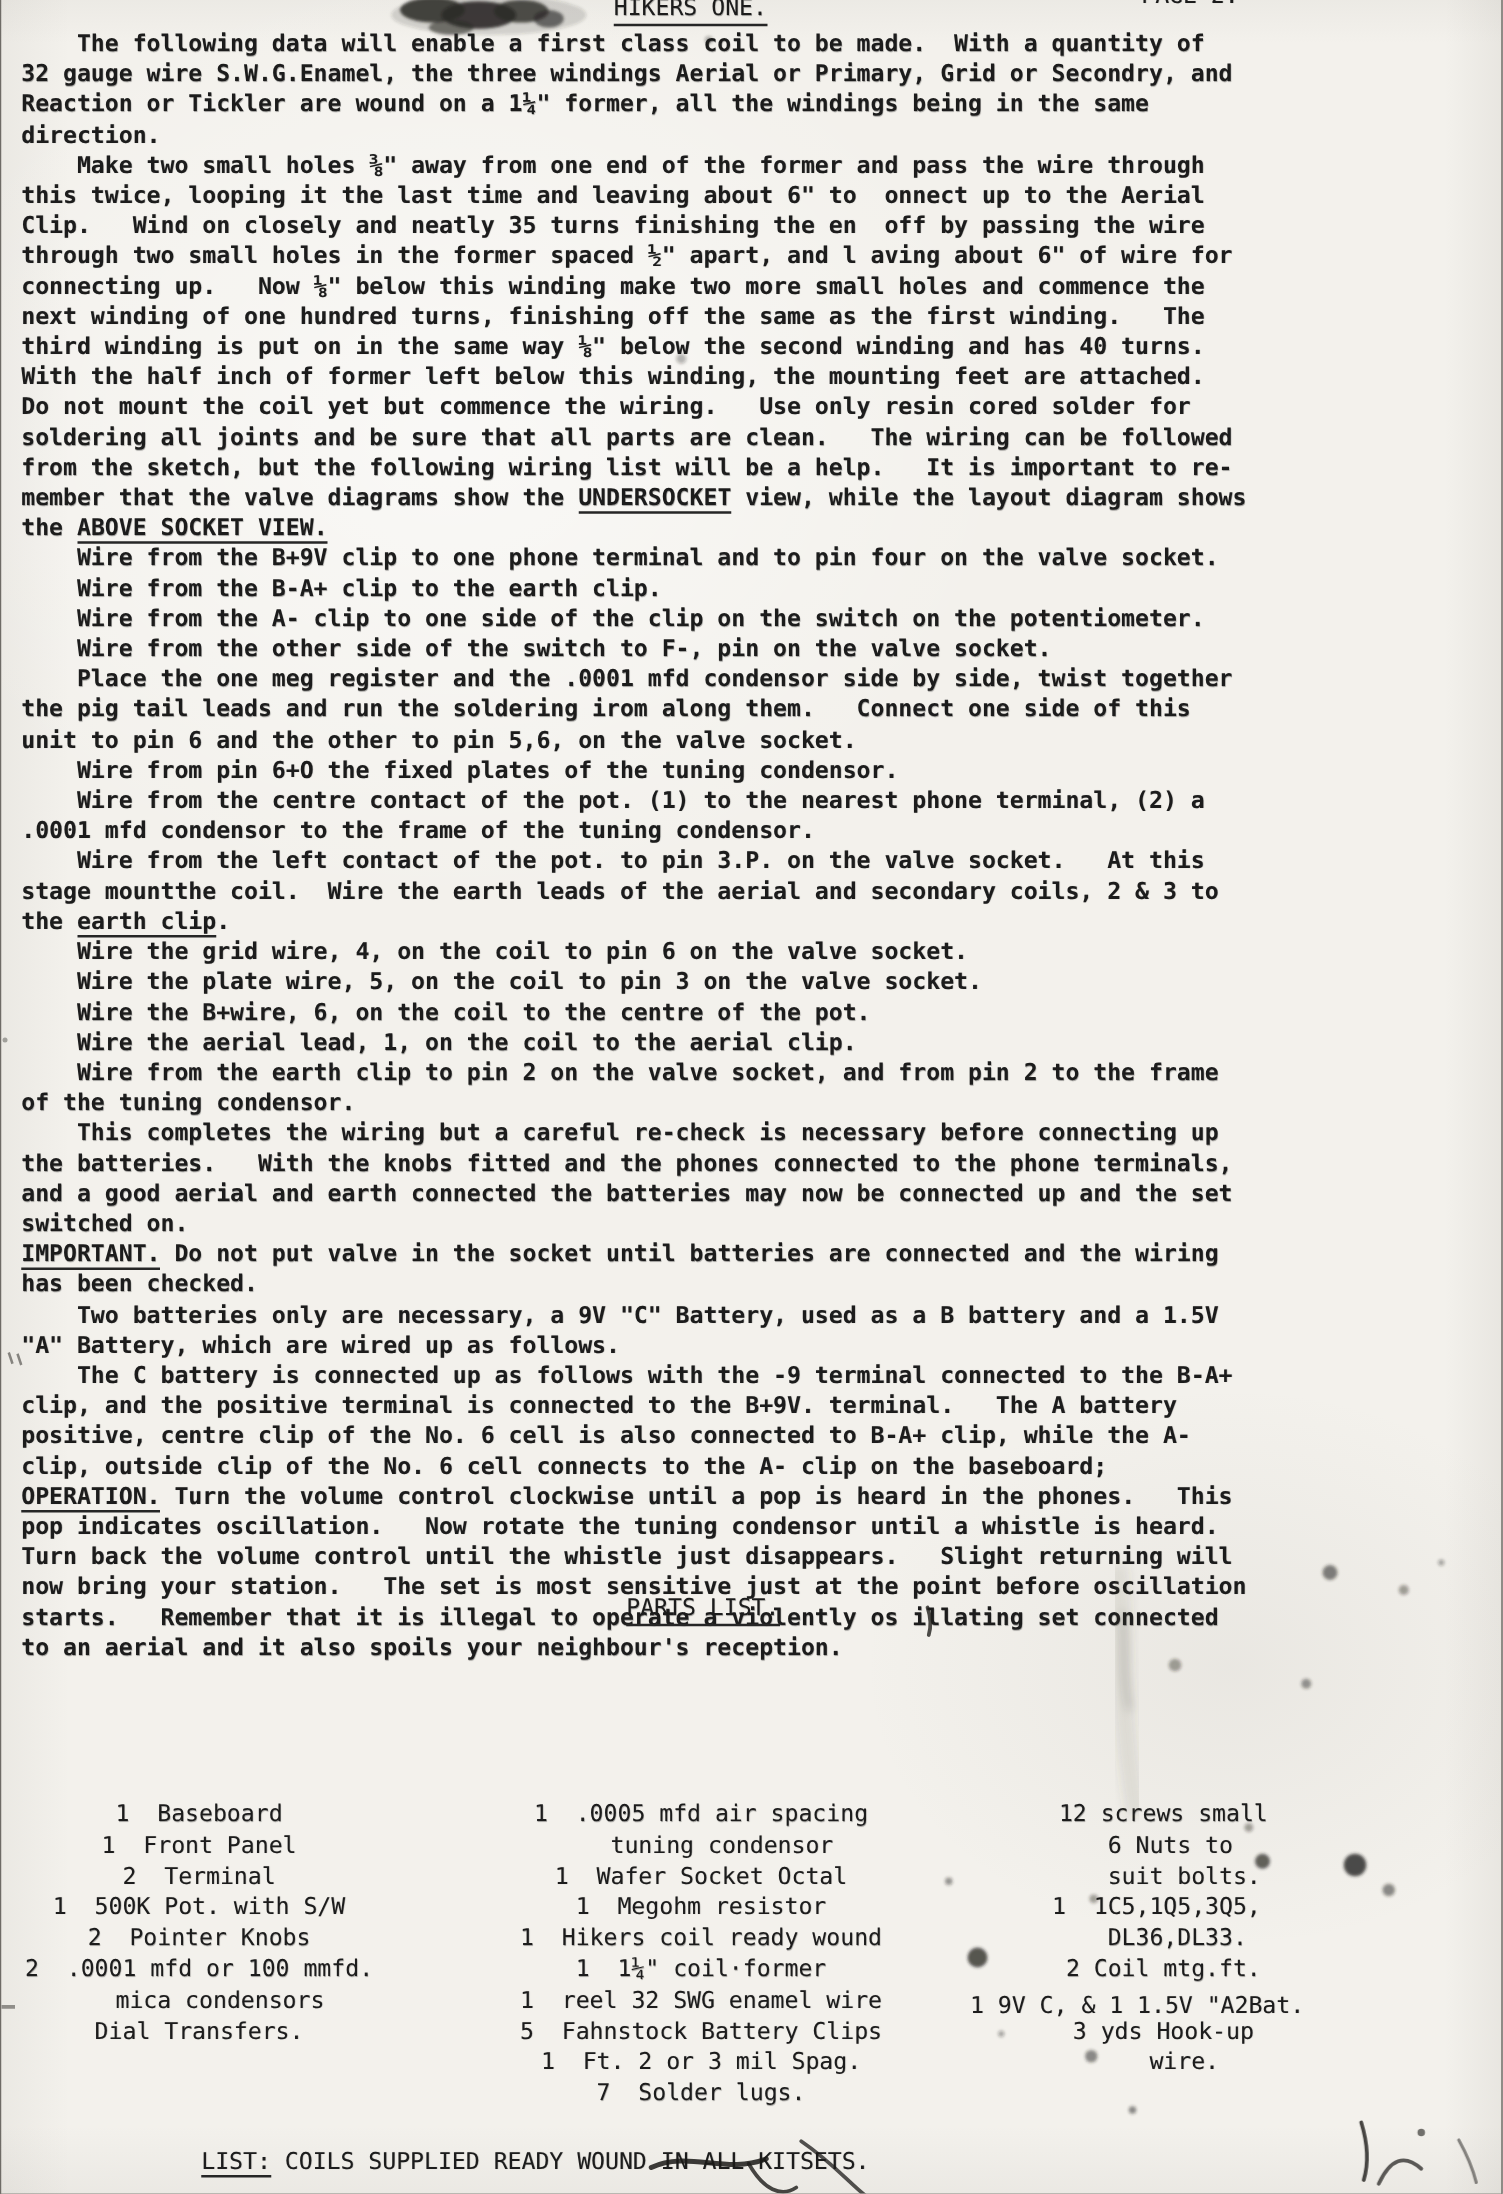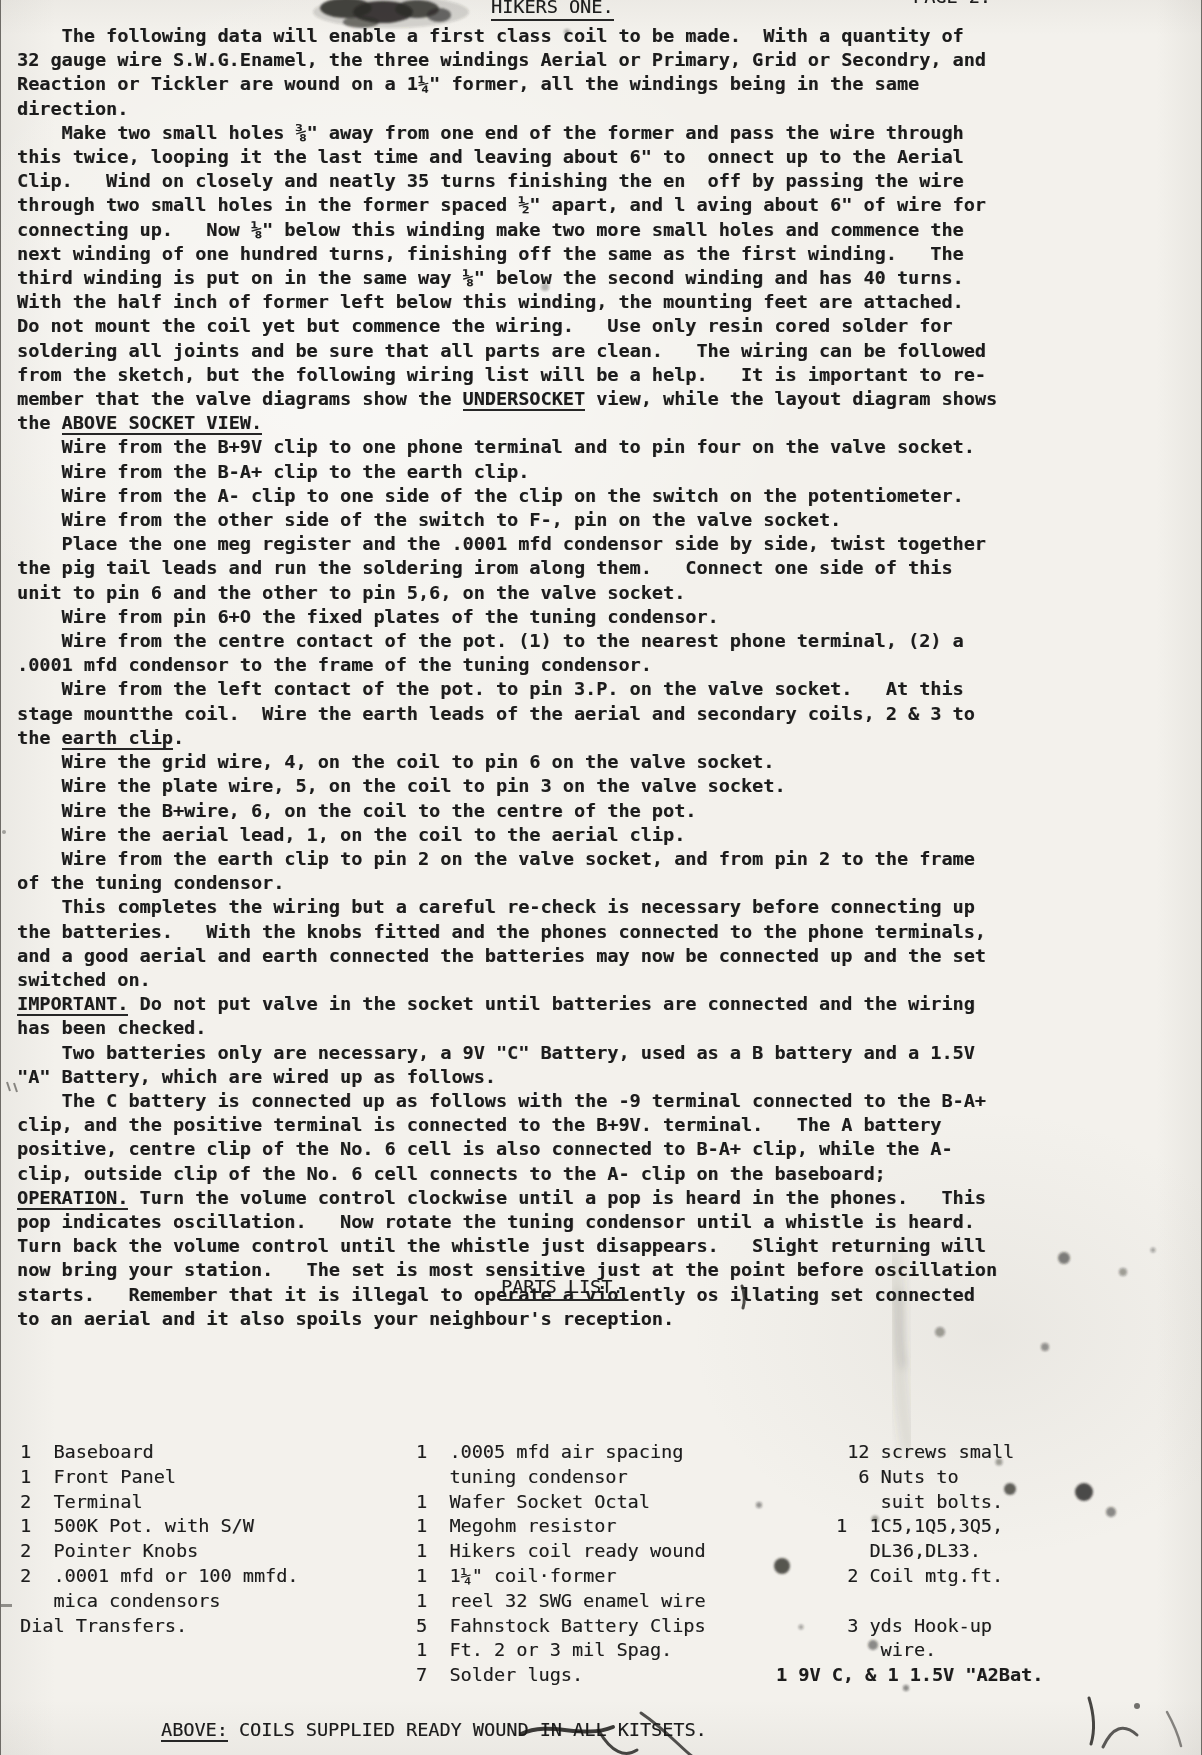--- a/index.html
+++ b/index.html
@@ -17,44 +17,44 @@
       linear-gradient(180deg, rgba(105,100,92,0.05), transparent 35px);
     overflow:hidden;
     font-family:"DejaVu Sans Mono","Liberation Mono",monospace;
     color:#1c1c1c;
   }
   .txt { font-size:18.5px; line-height:24.2px; white-space:pre;
          text-shadow:0.4px 0.4px 0.6px rgba(25,25,25,0.38); }
   .abs { position:absolute; }
   .u { border-bottom:2px solid #262626; padding-bottom:0px; }
   #body-lines { position:absolute; left:16px; top:24px;font-weight:bold; }
-  .parts-col { position:absolute; line-height:24.8px; }
+  .parts-col { position:absolute; line-height:24.8px;text-align:center; }
   .line { display:block; }
   svg.marks { position:absolute; left:0; top:0; pointer-events:none; }
 </style>
 </head>
 <body>
 
 <div class="page">
 
   <div class="abs txt u" style="left:490px; top:-5px;">HIKERS ONE.</div>
 
   <div class="abs txt" style="left:912px; top:-15px;">PAGE 2.</div>
 
   <div id="body-lines" class="txt"><div class="line">    The following data will enable a first class coil to be made.  With a quantity of</div><div class="line">32 gauge wire S.W.G.Enamel, the three windings Aerial or Primary, Grid or Secondry, and</div><div class="line">Reaction or Tickler are wound on a 1¼" former, all the windings being in the same</div><div class="line">direction.</div><div class="line">    Make two small holes ⅜" away from one end of the former and pass the wire through</div><div class="line">this twice, looping it the last time and leaving about 6" to  onnect up to the Aerial</div><div class="line">Clip.   Wind on closely and neatly 35 turns finishing the en  off by passing the wire</div><div class="line">through two small holes in the former spaced ½" apart, and l aving about 6" of wire for</div><div class="line">connecting up.   Now ⅛" below this winding make two more small holes and commence the</div><div class="line">next winding of one hundred turns, finishing off the same as the first winding.   The</div><div class="line">third winding is put on in the same way ⅛" below the second winding and has 40 turns.</div><div class="line">With the half inch of former left below this winding, the mounting feet are attached.</div><div class="line">Do not mount the coil yet but commence the wiring.   Use only resin cored solder for</div><div class="line">soldering all joints and be sure that all parts are clean.   The wiring can be followed</div><div class="line">from the sketch, but the following wiring list will be a help.   It is important to re-</div><div class="line"><span>member that the valve diagrams show the </span><span class="u">UNDERSOCKET</span><span> view, while the layout diagram shows</span></div><div class="line"><span>the </span><span class="u">ABOVE SOCKET VIEW.</span></div><div class="line">    Wire from the B+9V clip to one phone terminal and to pin four on the valve socket.</div><div class="line">    Wire from the B-A+ clip to the earth clip.</div><div class="line">    Wire from the A- clip to one side of the clip on the switch on the potentiometer.</div><div class="line">    Wire from the other side of the switch to F-, pin on the valve socket.</div><div class="line">    Place the one meg register and the .0001 mfd condensor side by side, twist together</div><div class="line">the pig tail leads and run the soldering irom along them.   Connect one side of this</div><div class="line">unit to pin 6 and the other to pin 5,6, on the valve socket.</div><div class="line">    Wire from pin 6+O the fixed plates of the tuning condensor.</div><div class="line">    Wire from the centre contact of the pot. (1) to the nearest phone terminal, (2) a</div><div class="line">.0001 mfd condensor to the frame of the tuning condensor.</div><div class="line">    Wire from the left contact of the pot. to pin 3.P. on the valve socket.   At this</div><div class="line">stage mountthe coil.  Wire the earth leads of the aerial and secondary coils, 2 &amp; 3 to</div><div class="line"><span>the </span><span class="u">earth clip</span><span>.</span></div><div class="line">    Wire the grid wire, 4, on the coil to pin 6 on the valve socket.</div><div class="line">    Wire the plate wire, 5, on the coil to pin 3 on the valve socket.</div><div class="line">    Wire the B+wire, 6, on the coil to the centre of the pot.</div><div class="line">    Wire the aerial lead, 1, on the coil to the aerial clip.</div><div class="line">    Wire from the earth clip to pin 2 on the valve socket, and from pin 2 to the frame</div><div class="line">of the tuning condensor.</div><div class="line">    This completes the wiring but a careful re-check is necessary before connecting up</div><div class="line">the batteries.   With the knobs fitted and the phones connected to the phone terminals,</div><div class="line">and a good aerial and earth connected the batteries may now be connected up and the set</div><div class="line">switched on.</div><div class="line"><span class="u">IMPORTANT.</span><span> Do not put valve in the socket until batteries are connected and the wiring</span></div><div class="line">has been checked.</div><div class="line">    Two batteries only are necessary, a 9V "C" Battery, used as a B battery and a 1.5V</div><div class="line">"A" Battery, which are wired up as follows.</div><div class="line">    The C battery is connected up as follows with the -9 terminal connected to the B-A+</div><div class="line">clip, and the positive terminal is connected to the B+9V. terminal.   The A battery</div><div class="line">positive, centre clip of the No. 6 cell is also connected to B-A+ clip, while the A-</div><div class="line">clip, outside clip of the No. 6 cell connects to the A- clip on the baseboard;</div><div class="line"><span class="u">OPERATION.</span><span> Turn the volume control clockwise until a pop is heard in the phones.   This</span></div><div class="line">pop indicates oscillation.   Now rotate the tuning condensor until a whistle is heard.</div><div class="line">Turn back the volume control until the whistle just disappears.   Slight returning will</div><div class="line">now bring your station.   The set is most sensitive just at the point before oscillation</div><div class="line">starts.   Remember that it is illegal to operate a violently os illating set connected</div><div class="line">to an aerial and it also spoils your neighbour's reception.</div></div>
 
   <div class="abs txt u" style="left:500px; top:1275px;">PARTS LIST.</div>
 
   <div id="parts-col1" class="parts-col txt" style="left:19px;  top:1440px;"><div class="line">1  Baseboard</div><div class="line">1  Front Panel</div><div class="line">2  Terminal</div><div class="line">1  500K Pot. with S/W</div><div class="line">2  Pointer Knobs</div><div class="line">2  .0001 mfd or 100 mmfd.</div><div class="line">   mica condensors</div><div class="line">Dial Transfers.</div></div>
   <div id="parts-col2" class="parts-col txt" style="left:415px; top:1440px;"><div class="line">1  .0005 mfd air spacing</div><div class="line">   tuning condensor</div><div class="line">1  Wafer Socket Octal</div><div class="line">1  Megohm resistor</div><div class="line">1  Hikers coil ready wound</div><div class="line">1  1¼" coil·former</div><div class="line">1  reel 32 SWG enamel wire</div><div class="line">5  Fahnstock Battery Clips</div><div class="line">1  Ft. 2 or 3 mil Spag.</div><div class="line">7  Solder lugs.</div></div>
   <div id="parts-col3" class="parts-col txt" style="left:835px; top:1440px;"><div class="line"> 12 screws small</div><div class="line">  6 Nuts to</div><div class="line">    suit bolts.</div><div class="line">1  1C5,1Q5,3Q5,</div><div class="line">   DL36,DL33.</div><div class="line"> 2 Coil mtg.ft.</div><div class="line">&nbsp;</div><div class="line"> 3 yds Hook-up</div><div class="line">    wire.</div></div>
 
-  <div class="abs txt" style="left:775px; top:1663px;font-weight:bold;">1 9V C, &amp; 1 1.5V "A2Bat.</div>
+  <div class="abs txt" style="left:775px; top:1593px;">1 9V C, &amp; 1 1.5V "A2Bat.</div>
 
-  <div class="abs txt" style="left:160px; top:1718px;"><span class="u">ABOVE:</span><span> COILS SUPPLIED READY WOUND IN ALL KITSETS.</span></div>
+  <div class="abs txt" style="left:160px; top:1718px;"><span class="u">LIST:</span><span> COILS SUPPLIED READY WOUND IN ALL KITSETS.</span></div>
 
   <svg class="marks" width="1202" height="1755" viewBox="0 0 1202 1755">
     <defs>
       <filter id="soft">
           <feGaussianBlur stdDeviation="1.3"></feGaussianBlur>
         </filter>
       <filter id="softer">
           <feGaussianBlur stdDeviation="4"></feGaussianBlur>
         </filter>
     </defs>

